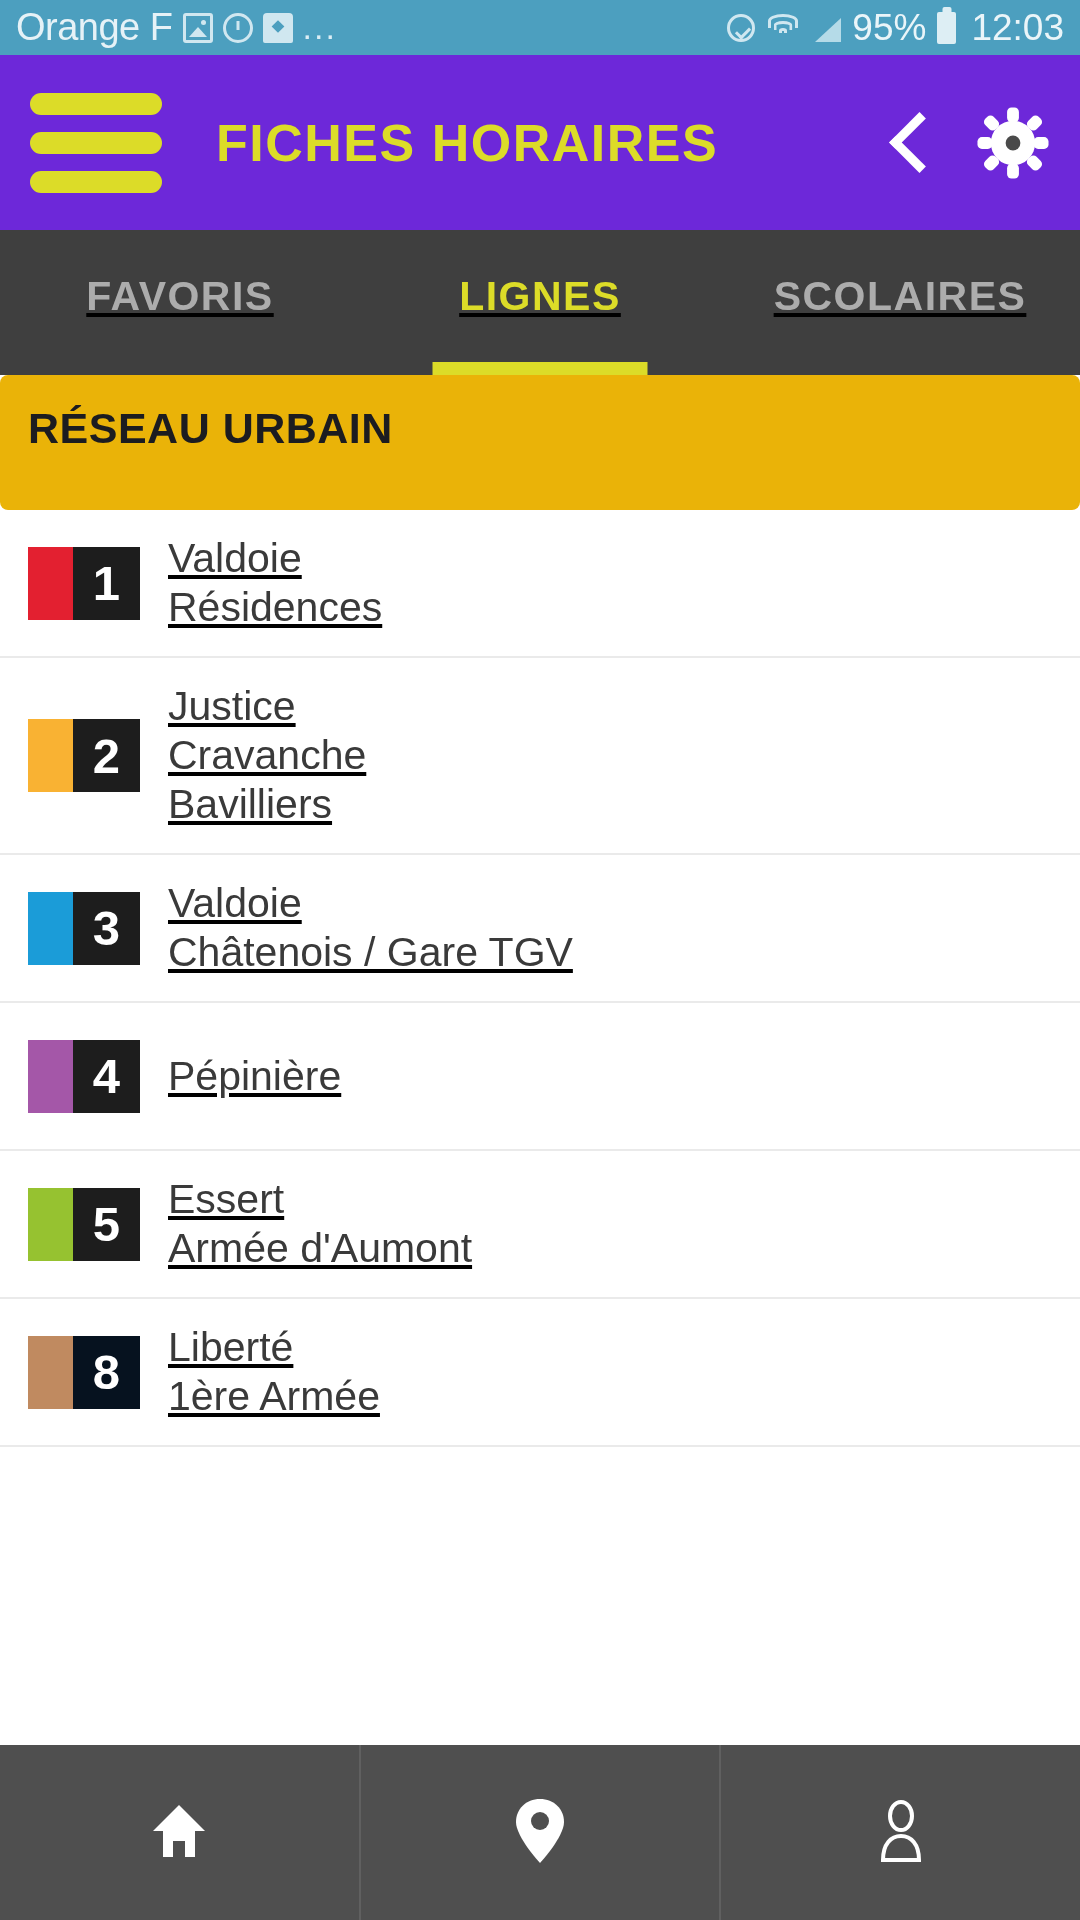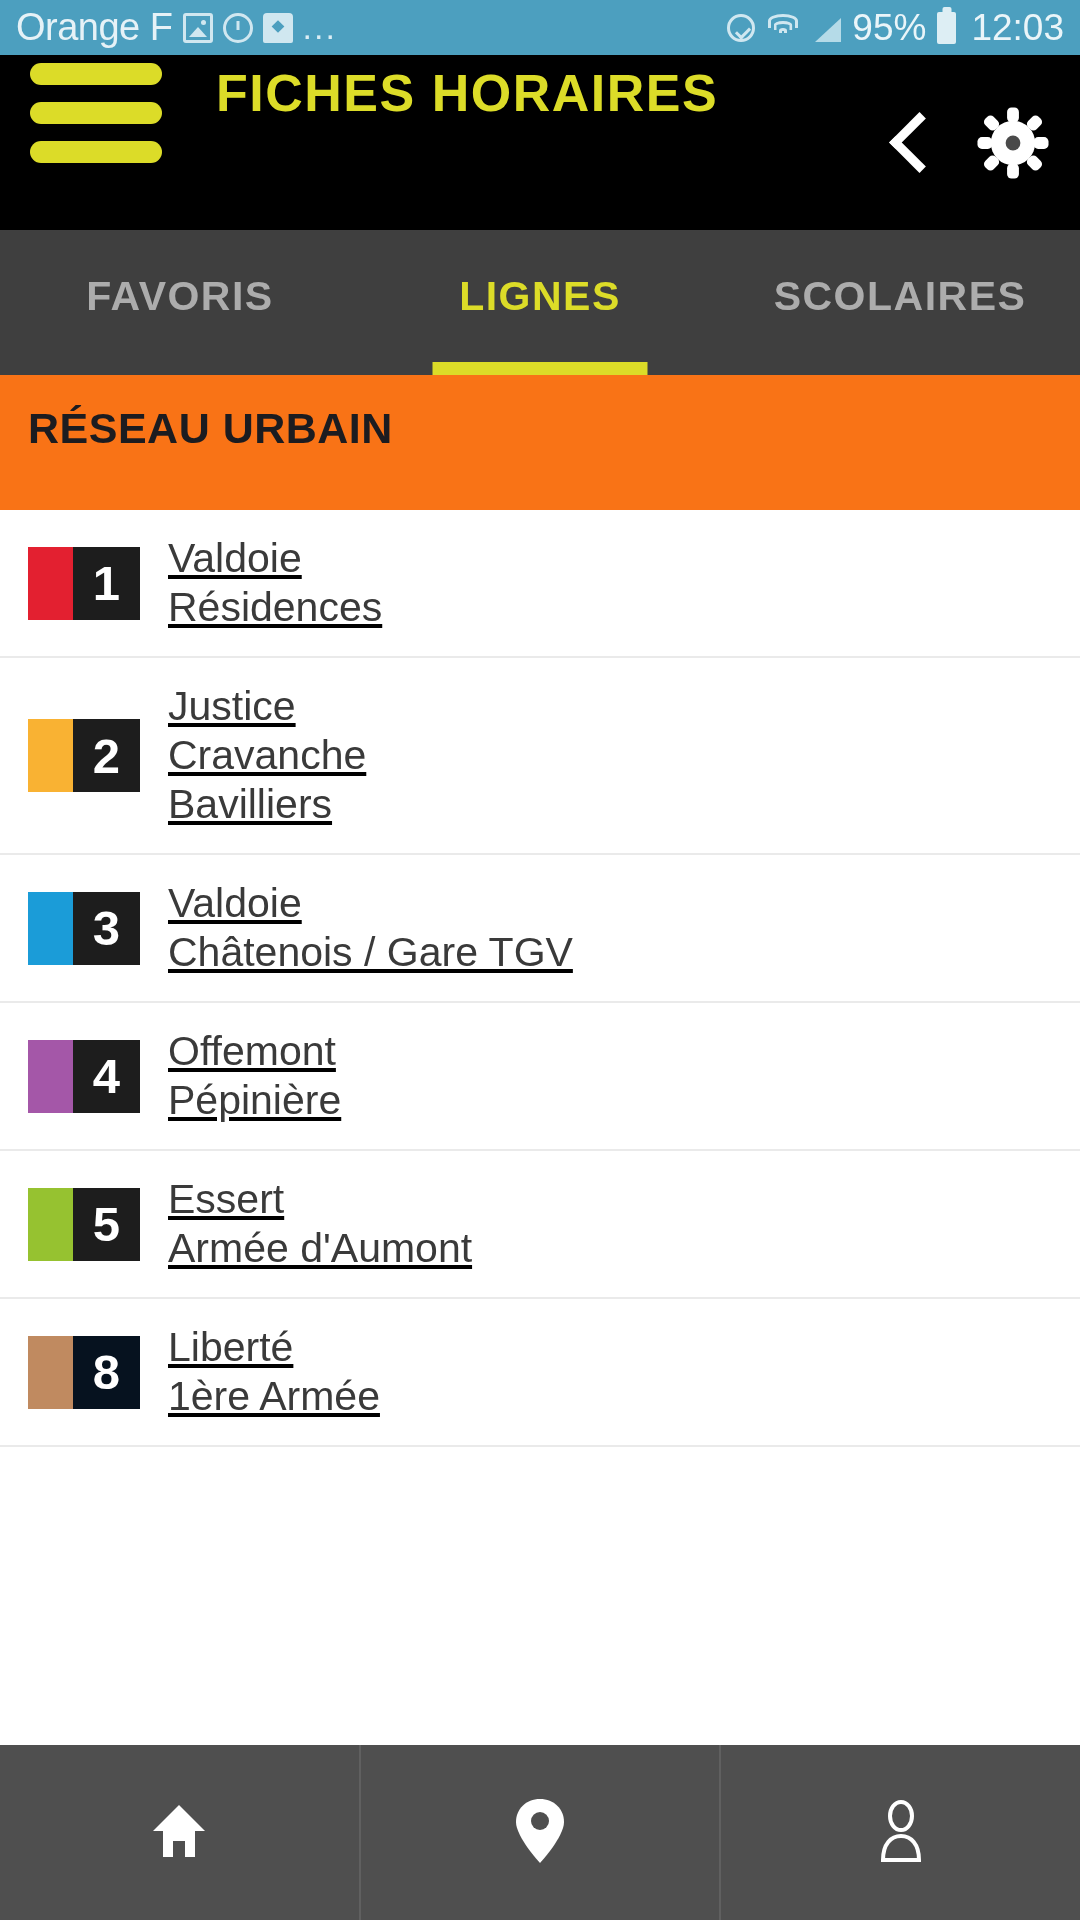--- a/index.html
+++ b/index.html
@@ -72,22 +72,22 @@
   }
   
   .ic-batt { width:19px; height:32px; background:#EAF5F9; border-radius:2px; }
   .ic-batt::before {
     content:""; position:absolute; left:50%; transform:translateX(-50%);
     top:-5px; width:9px; height:5px; background:#EAF5F9; border-radius:2px 2px 0 0;
   }
 
   
   .appbar {
-    flex:0 0 175px; background:#000000;
-    display:flex; padding:8px 30px; position:relative;
+    flex:0 0 175px; background:#6d28d9;
+    display:flex; align-items:center; padding:16px 30px; position:relative;
   }
   .burger { width:132px; display:flex; flex-direction:column; gap:17px; cursor:pointer; }
   .burger span { display:block; height:22px; background:#DCDC2E; border-radius:11px; }
   .app-title {
     color:#DCDC28; font-size:52px; font-weight:bold; letter-spacing:1.5px;
     margin-left:54px; white-space:nowrap;
   }
   .appbar-actions { margin-left:auto; display:flex; align-items:center; gap:46px; }
   .chevron-back { width:42px; height:62px; position:relative; cursor:pointer; }
   .chevron-back::before {
@@ -96,36 +96,37 @@
     transform:rotate(45deg);
   }
   .gear { width:74px; height:74px; cursor:pointer; }
 
   
   .tabs {
     flex:0 0 145px; background:#3F3F3F; display:flex; align-items:flex-end;
   }
   .tab {
     flex:1; text-align:center; position:relative; height:100%;
-    display:flex; align-items:center; justify-content:center; cursor:pointer;
+    display:flex; align-items:center; justify-content:center; cursor:pointer;text-decoration:underline;
   }
   .tab span {
     font-size:41px; font-weight:bold; letter-spacing:1.5px; color:#ACACAC;
     position:relative; top:-6px;
   }
   .tab.active span { color:#DCDC28; }
   .tab.active::after {
     content:""; position:absolute; bottom:0; left:50%; transform:translateX(-50%);
     width:215px; height:13px; background:#DCDC28;
   }
 
   
   .section-head {
-    flex:0 0 135px; background:#f97316; display:flex; align-items:center;
+    flex:0 0 135px; background:#eab308; display:flex; align-items:center;
     padding-left:28px;
+    border-radius:8px;
   }
   .section-head h2 {
     font-size:43px; font-weight:bold; color:#1C1C20; letter-spacing:0.5px;
     position:relative; top:-14px;
   }
 
   
   .list { flex:1 1 auto; background:#FFFFFF; overflow:hidden; }
   .line-row {
     display:flex; align-items:center; padding:0 0 0 28px;
@@ -261,21 +262,20 @@
         <div>Châtenois / Gare TGV</div>
       </div>
     </div>
 
     <div class="line-row h2">
       <div class="badge">
         <div class="stripe" style="background: rgb(164, 87, 168);"></div>
         <div class="num" style="background: rgb(29, 29, 29);">4</div>
       </div>
       <div class="line-text">
-        <div>Offemont</div>
         <div>Pépinière</div>
       </div>
     </div>
 
     <div class="line-row h2">
       <div class="badge">
         <div class="stripe" style="background: rgb(150, 194, 48);"></div>
         <div class="num" style="background: rgb(29, 29, 29);">5</div>
       </div>
       <div class="line-text">

